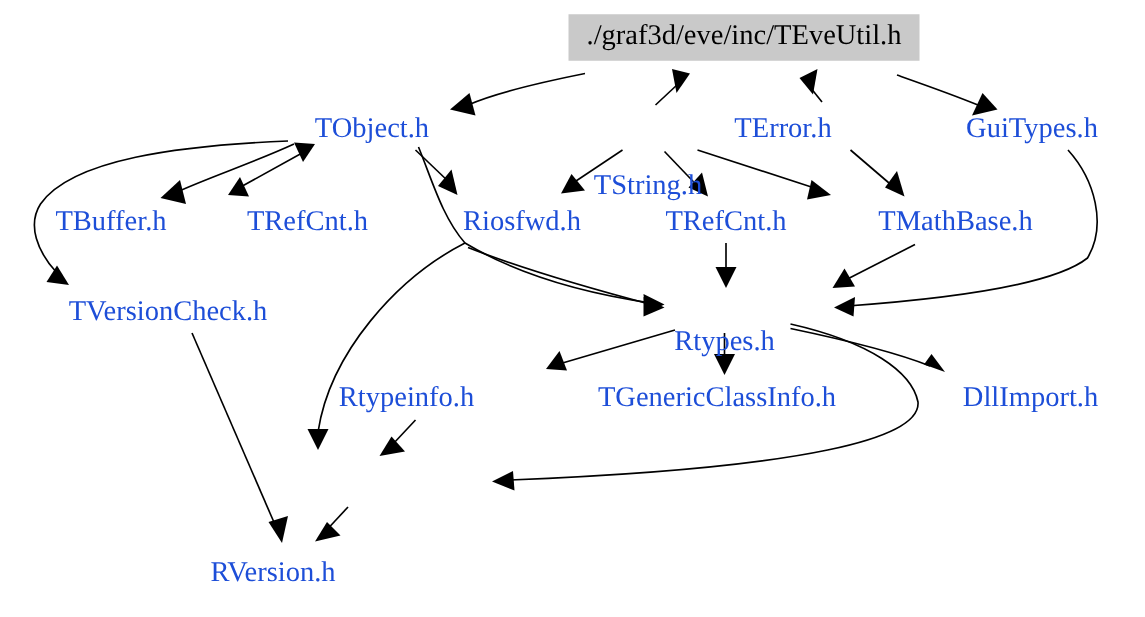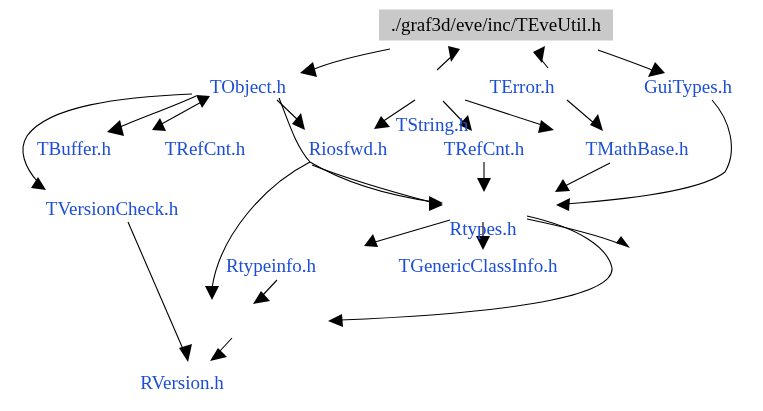--- a/index.html
+++ b/index.html
@@ -197,17 +197,18 @@
   <div class="node-label" style="left:637px; top:148px;">TMathBase.h</div>
 
   <div class="node-label" style="left:112px; top:208px;">TVersionCheck.h</div>
 
   <div class="node-label" style="left:483px; top:208px;margin-top:20px;">Rtypes.h</div>
 
   <div class="node-label" style="left:271px; top:265px;">Rtypeinfo.h</div>
 
   <div class="node-label" style="left:478px; top:265px;">TGenericClassInfo.h</div>
 
+  <div class="node-label" style="left:687px; top:265px;">DllImport.h</div>
 
 
   <div class="node-label" style="left:182px; top:382px;">RVersion.h</div>
 
 </div>
 
 </body></html>

